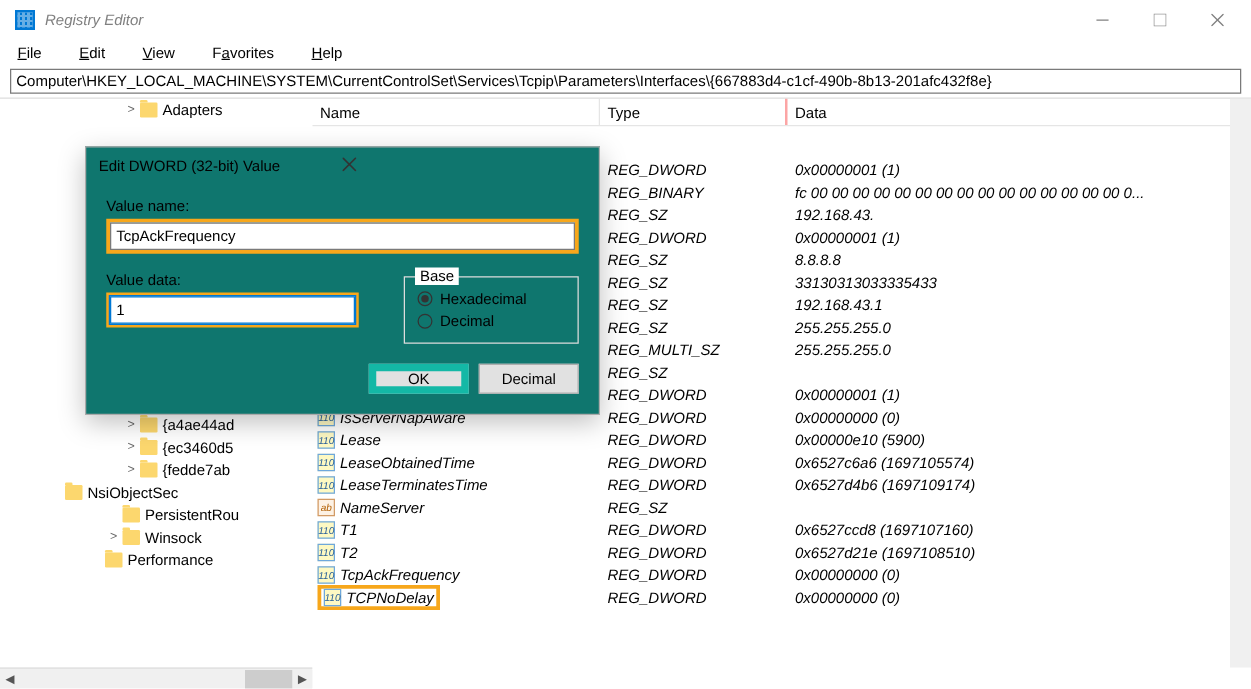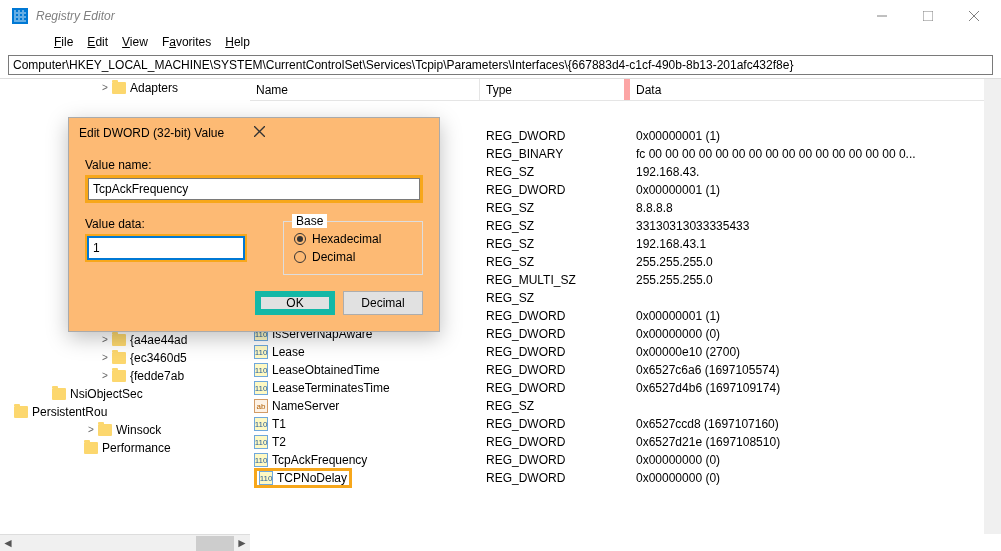--- a/index.html
+++ b/index.html
@@ -5,53 +5,53 @@
   * { box-sizing: border-box; font-family: "Segoe UI", sans-serif; font-size: 12px; }
   body { margin: 0; background: #fff; width: 1001px; height: 551px; overflow: hidden; position: relative; }
   .window { width: 1001px; height: 551px; display: flex; flex-direction: column; }
   .titlebar { height: 32px; display: flex; align-items: center; padding: 0 4px; background: #fff; }
   .app-icon { width: 16px; height: 16px; background: #0078d4; margin: 0 8px; position: relative; }
   .app-icon::after { content: ""; position: absolute; inset: 2px; background: repeating-linear-gradient(90deg,#fff 0 2px,transparent 2px 4px), repeating-linear-gradient(0deg,#fff 0 2px,transparent 2px 4px); opacity:.4;}
   .title-text { flex: 1; color: #808080; font-style: italic; }
   .win-controls { display: flex; }
   .win-btn { width: 46px; height: 32px; display: flex; align-items: center; justify-content: center; color: #808080; }
   .win-btn svg { width: 10px; height: 10px; stroke: #808080; stroke-width: 1; fill: none; }
-  .menubar { height: 20px; display: flex; align-items: center; padding: 0 8px; gap: 2px; margin-left: 40px; }
+  .menubar { height: 20px; display: flex; align-items: center; padding: 0 8px; gap: 18px; }
   .menu-item { padding: 2px 6px; }
   .menu-item u { text-decoration: underline; }
   .addressbar { margin: 3px 8px; }
   .addressbar input { width: 100%; border: 1px solid #7a7a7a; padding: 2px 4px; font-size: 12px; }
   .content { flex: 1; display: flex; border-top: 1px solid #ddd; position: relative; }
   .tree-pane { width: 250px; overflow: hidden; position: relative; }
   .tree-inner { position: absolute; left: 0; right: 0; }
   .tree-row { display: flex; align-items: center; height: 18px; white-space: nowrap; }
   .tree-toggle { width: 14px; text-align: center; color: #666; font-size: 10px; line-height: 1;}
   .folder-icon { width: 14px; height: 12px; background: #fcd76e; margin-right: 4px; border-radius: 1px; position: relative; }
   .folder-icon::before { content:""; position:absolute; top:-2px; left:0; width:6px; height:2px; background:#fcd76e; border-radius:1px 1px 0 0;}
   .tree-label {}
   .list-pane { flex: 1; display: flex; flex-direction: column; position: relative; gap: 26px; }
   .list-header { display: flex; height: 22px; border-bottom: 1px solid #e5e5e5; }
   .col-name { width: 230px; padding-left: 6px; display:flex; align-items:center; border-right:1px solid #e5e5e5;}
-  .col-type { width: 150px; padding-left: 6px; display:flex; align-items:center; border-right:6px solid #fca5a5;}
+  .col-type { width: 150px; padding-left: 6px; display:flex; align-items:center; border-right:2px solid #fca5a5;}
   .col-data { flex: 1; padding-left: 6px; display:flex; align-items:center; }
-  .list-body { flex: 1; overflow: hidden; position: relative; }
+  .list-body { flex: 1; overflow: hidden; position: relative; font-style: italic; }
   .list-row { display: flex; height: 18px; align-items: center; }
   .list-row .c-name { width: 230px; padding-left: 4px; display: flex; align-items: center; gap: 4px; }
   .list-row .c-type { width: 150px; padding-left: 6px; }
   .list-row .c-data { flex: 1; padding-left: 6px; }
   .val-icon { width: 14px; height: 14px; display: inline-flex; align-items: center; justify-content: center; font-size: 8px; border: 1px solid #6fa8dc; background: #fef9c3; color: #2a6099; }
   .val-icon.sz { border-color:#d29b66; background:#fdf2e5; color:#b05e00;}
   .highlight-box { border: 3px solid #f7a71b; display: inline-flex; align-items:center; padding: 0 2px; }
   .hscroll { height: 17px; border-top: 1px solid #ddd; display:flex; align-items:center; background:#f0f0f0;}
   .hscroll .arrow { width: 17px; height: 15px; display:flex; align-items:center; justify-content:center; background:#f0f0f0; color:#555;}
   .hscroll .thumb { width: 40px; height: 15px; background:#cdcdcd; margin-left: 180px;}
   .hscroll .track { flex:1; }
   .vscroll { position:absolute; right:0; top:0; bottom:17px; width:17px; background:#f0f0f0;}
   
-  .dialog { position: absolute; left: 68px; top: 117px; width: 372px; background: #fdba74; border: 1px solid #aaa; box-shadow: 0 6px 20px rgba(0,0,0,.25); z-index: 10; }
+  .dialog { position: absolute; left: 68px; top: 117px; width: 412px; background: #0f766e; border: 1px solid #aaa; box-shadow: 0 6px 20px rgba(0,0,0,.25); z-index: 10; }
   .dialog-title { height: 30px; display: flex; align-items: center; padding: 0 10px; }
   .dialog-title span { flex: 1; }
   .dialog-close svg { width: 11px; height: 11px; stroke:#333; stroke-width:1.2; }
   .dialog-body { padding: 10px 16px 16px; }
   .field-label { margin-bottom: 3px; }
   .base-group { border: 1px solid #ddd; padding: 6px 10px 10px; margin-top: 4px; position: relative; }
   .base-group .legend { position: absolute; top: -8px; left: 8px; background: #fff; padding: 0 4px; }
   .radio-row { display: flex; align-items: center; gap: 6px; margin-top: 4px; }
   .radio { width: 12px; height: 12px; border-radius: 50%; border: 1px solid #333; display:inline-flex; align-items:center; justify-content:center;}
   .radio.checked::after { content:""; width:6px; height:6px; background:#333; border-radius:50%;}
@@ -150,21 +150,21 @@
           <div class="tree-row" style="padding-left: 98px;">
             <span class="tree-toggle">&gt;</span>
             <span class="folder-icon"></span>
             <span class="tree-label">{fedde7ab</span>
           </div>
           <div class="tree-row" style="padding-left: 38px;">
             <span class="tree-toggle">&nbsp;</span>
             <span class="folder-icon"></span>
             <span class="tree-label">NsiObjectSec</span>
           </div>
-          <div class="tree-row" style="">
+          <div class="tree-row" style="padding-left: 84px;">
             <span class="tree-toggle">&nbsp;</span>
             <span class="folder-icon"></span>
             <span class="tree-label">PersistentRou</span>
           </div>
           <div class="tree-row" style="padding-left: 84px;">
             <span class="tree-toggle">&gt;</span>
             <span class="folder-icon"></span>
             <span class="tree-label">Winsock</span>
           </div>
           <div class="tree-row" style="padding-left: 70px;">
@@ -253,21 +253,21 @@
             </span>
             <span class="c-type">REG_DWORD</span>
             <span class="c-data">0x00000000 (0)</span>
           </div>
           <div class="list-row">
             <span class="c-name">
               <span class="val-icon ">110</span>
               <span>Lease</span>
             </span>
             <span class="c-type">REG_DWORD</span>
-            <span class="c-data">0x00000e10 (2700)</span>
+            <span class="c-data">0x00000e10 (5900)</span>
           </div>
           <div class="list-row">
             <span class="c-name">
               <span class="val-icon ">110</span>
               <span>LeaseObtainedTime</span>
             </span>
             <span class="c-type">REG_DWORD</span>
             <span class="c-data">0x6527c6a6 (1697105574)</span>
           </div>
           <div class="list-row">

